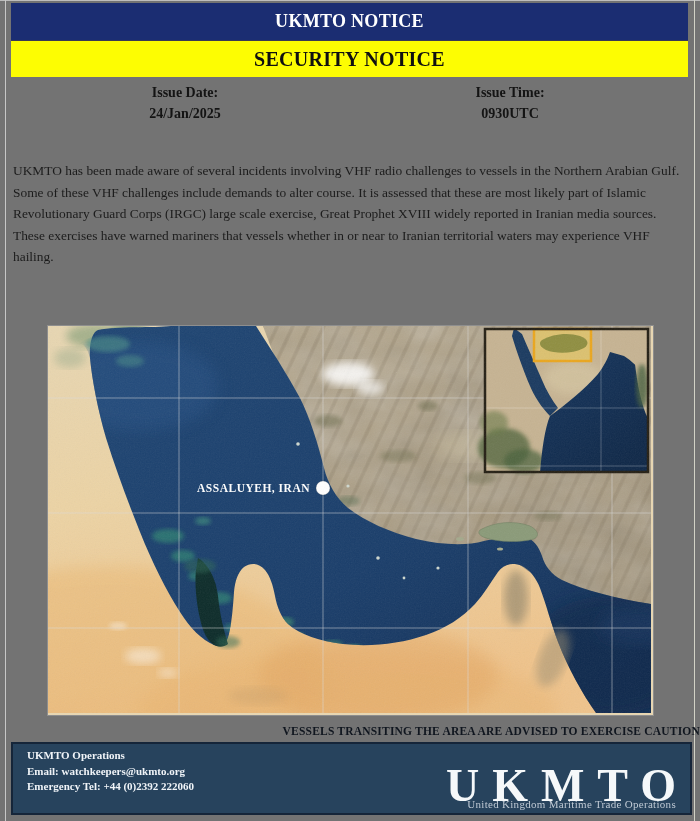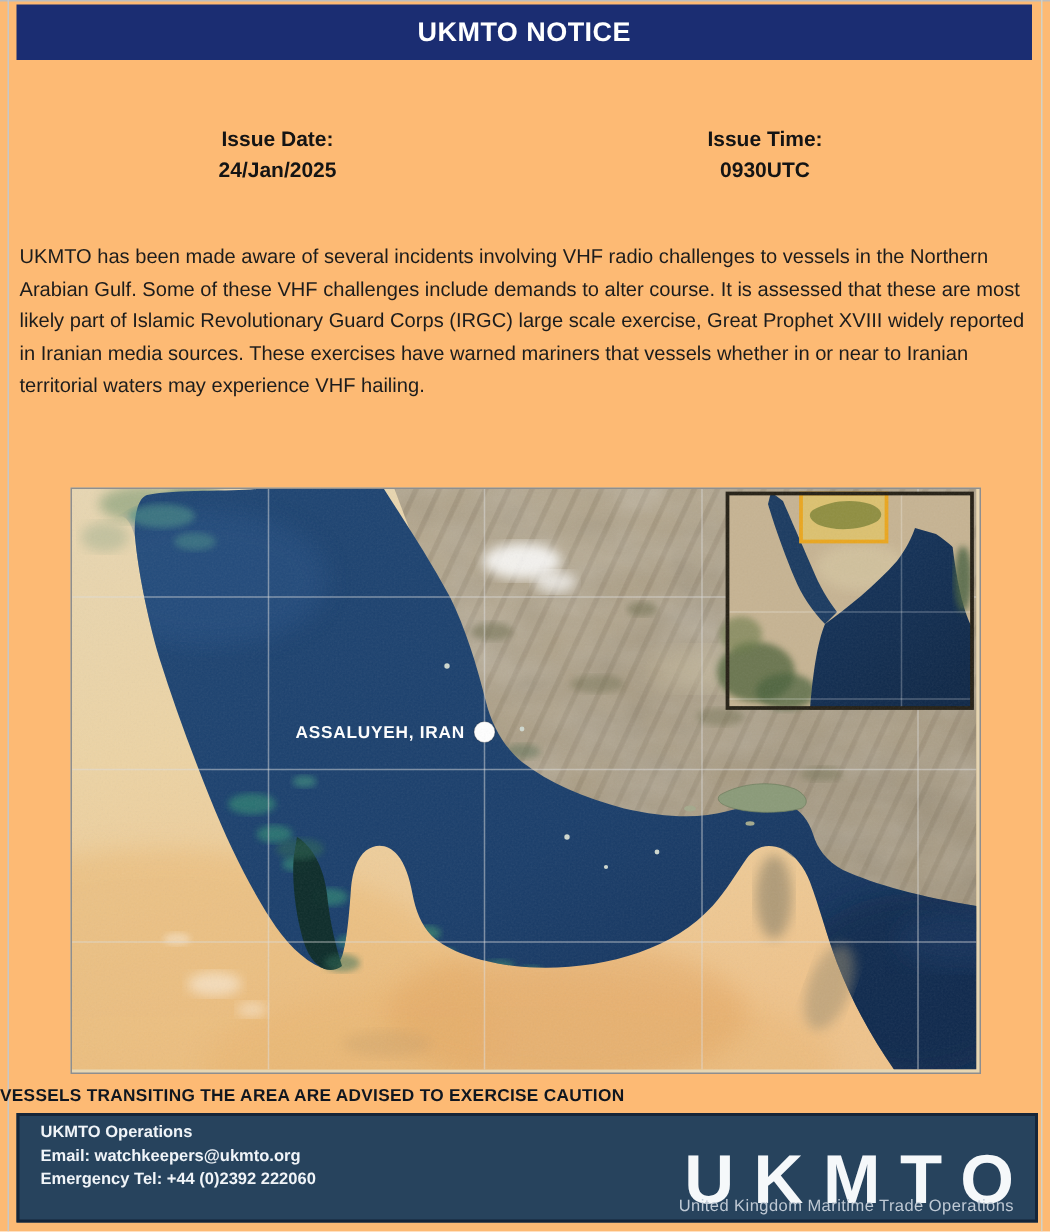--- a/index.html
+++ b/index.html
@@ -1,18 +1,18 @@
 <!DOCTYPE html>
 <html><head>
 <meta charset="utf-8">
 <style>
   html,body{margin:0;padding:0;background:#ffffff;}
   .page{
     position:relative; width:700px; height:821px; overflow:hidden;
-    background:#fdba74; font-family:Liberation Sans, sans-serif;
+    background:#737373; font-family:Liberation Serif, serif;
   }
   .edge-left{position:absolute;left:5px;top:0;width:1px;height:821px;background:#c7c7c7;}
   .edge-right{position:absolute;left:694px;top:0;width:1px;height:821px;background:#d2d2c6;}
   .edge-top{position:absolute;left:0;top:0;width:700px;height:1px;background:#bdbdbd;}
 
   .banner-navy{
     position:absolute;left:11px;top:3px;width:677px;height:37px;
     background:#1b2d72;color:#ffffff;font-weight:bold;font-size:18px;
     display:flex;align-items:center;justify-content:center;letter-spacing:.3px;
   }
@@ -32,21 +32,21 @@
   .body-par{
     position:absolute;left:13px;top:160px;width:676px;
     font-size:13.4px;line-height:21.5px;color:#1c1c1c;text-align:left;
   }
 
   .map-frame{
     position:absolute;left:47px;top:325px;width:605px;height:389px;
     border:1px solid #8e8e8e;background:#e7d6b2;
   }
   .caution{
-    position:absolute;left:0;top:725px;width:700px;text-align:left;
+    position:absolute;left:0;top:725px;width:700px;text-align:right;
     font-size:11.5px;font-weight:bold;color:#10161f;letter-spacing:.2px;
   }
   .footer{
     position:absolute;left:11px;top:742px;width:677px;height:69px;
     background:#27435d;border:2px solid #152539;color:#f0f4f8;
   }
   .footer .contact{position:absolute;left:14px;top:4px;font-size:11px;font-weight:bold;line-height:15.5px;}
   .footer .contact .line{white-space:nowrap;}
   .logo{position:absolute;right:14px;top:16px;text-align:right;}
   .logo-big{
@@ -60,20 +60,23 @@
 </head>
 <body>
 
 <div class="page">
   <div class="edge-top"></div>
   <div class="edge-left"></div>
   <div class="edge-right"></div>
 
   <div class="banner-navy">
     <span>UKMTO NOTICE</span>
+  </div>
+  <div class="banner-yellow">
+    <span>SECURITY NOTICE</span>
   </div>
 
   <div class="issue-col left">
     <div>Issue Date:</div>
     <div>24/Jan/2025</div>
   </div>
   <div class="issue-col right">
     <div>Issue Time:</div>
     <div>0930UTC</div>
   </div>

